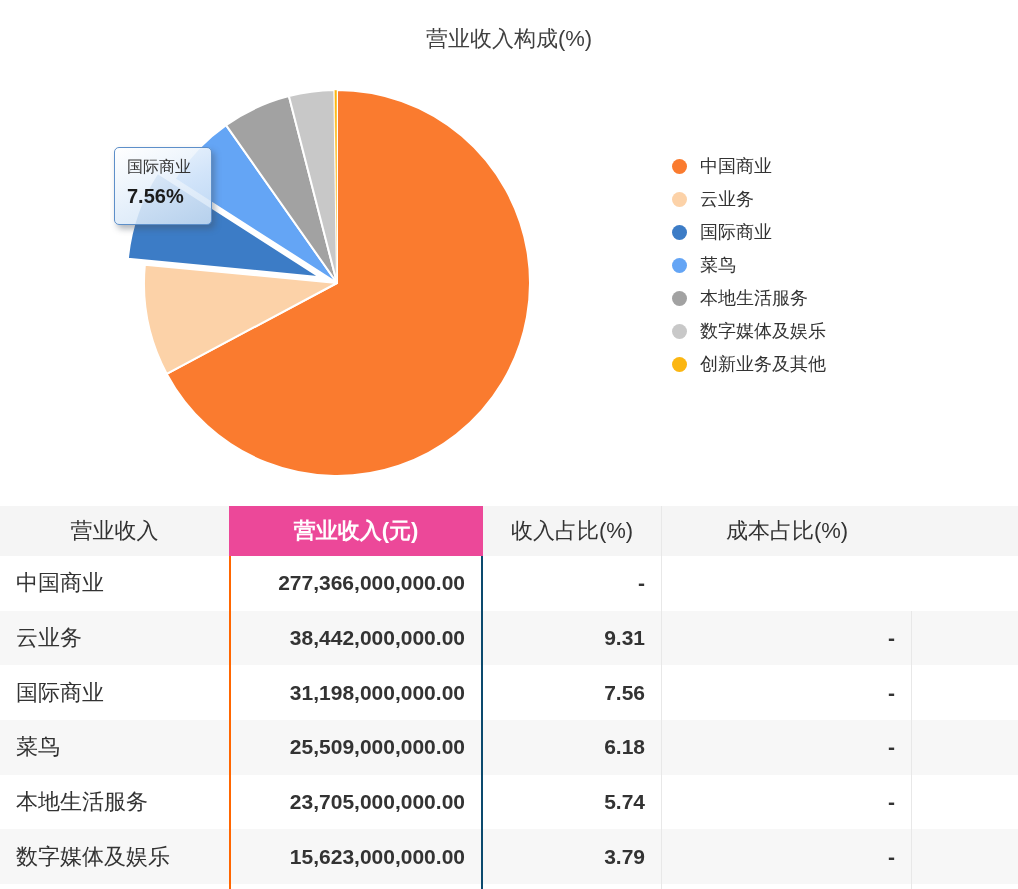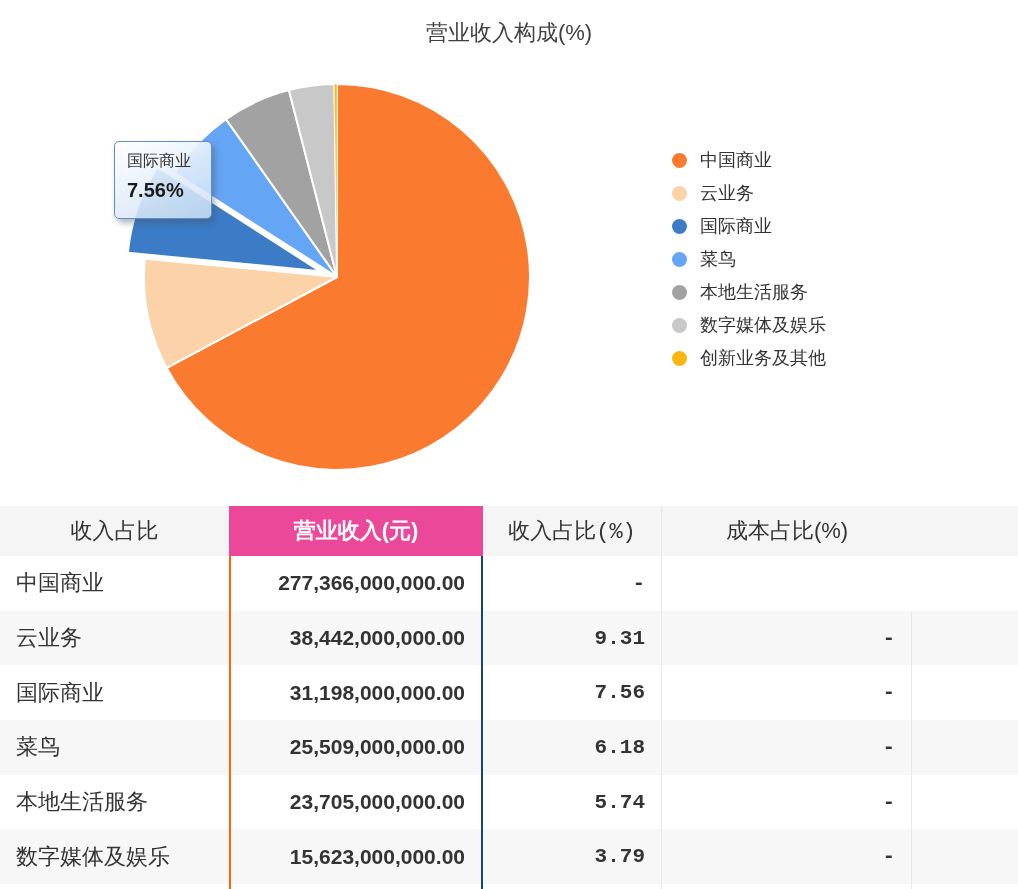--- a/index.html
+++ b/index.html
@@ -1,21 +1,21 @@
 <!DOCTYPE html>
 <html><head>
 <meta charset="utf-8">
 <style>
   * { margin:0; padding:0; box-sizing:border-box; }
   html,body { width:1018px; height:889px; overflow:hidden; background:#fff;
               font-family:"Liberation Sans","DejaVu Sans",sans-serif; color:#333; }
   .page { position:relative; width:1018px; height:889px; overflow:hidden; }
 
   
-  .chart-area { position:absolute; top:12px; left:0; width:1018px; height:506px; }
+  .chart-area { position:absolute; top:18px; left:0; width:1018px; height:506px; }
   .chart-title { position:absolute; top:6px; left:0; width:100%; text-align:center;
                  font-size:22px; color:#404040; white-space:nowrap; }
   svg.pie { position:absolute; top:0; left:0; }
 
   .tooltip { position:absolute; left:114px; top:129px; width:98px; height:78px;
              padding:9px 12px; border:1px solid #5d8fc9; border-radius:5px; z-index:5;
              background:linear-gradient(155deg, rgba(255,255,255,0.95) 0%, rgba(225,237,250,0.88) 55%, rgba(203,223,243,0.85) 100%);
              box-shadow:3px 4px 6px rgba(70,80,95,0.42); }
   .tooltip-name  { font-size:16px; color:#333; margin-bottom:7px; white-space:nowrap; }
   .tooltip-value { font-size:20px; font-weight:bold; color:#1b1b1b; white-space:nowrap; }
@@ -36,21 +36,21 @@
   .tcell { display:flex; align-items:center; justify-content:flex-end;
            padding-right:16px; font-size:21px; font-weight:bold; color:#333;
            white-space:nowrap; overflow:visible; }
   .tcell.name { justify-content:flex-start; padding-left:16px; padding-right:0;
                 font-weight:normal; font-size:22px; }
   .thead-row .tcell { justify-content:center; padding:0; font-weight:normal;
                       font-size:22px; color:#333; }
   .thead-row .tcell.hl { background:#ec4899; color:#fff; font-weight:bold; }
   .tbody-row .tcell.hl, .partial-row .tcell.hl {
                 border-left:2px solid #ff6600; border-right:2px solid #0c4a6e; }
-  .tcell.div-r { border-right:1px solid #e8e8e8;font-family:Liberation Mono, monospace; }
+  .tcell.div-r { border-right:1px solid #e8e8e8; }
 </style>
 </head>
 <body>
 
 <div class="page">
 
   <div class="chart-area">
     <div class="chart-title">营业收入构成(%)</div>
 
     <svg class="pie" id="pie-svg" width="1018" height="506" viewBox="0 0 1018 506">
@@ -95,21 +95,21 @@
         </div>
         <div class="legend-item">
           <span class="legend-dot" style="background: rgb(251, 182, 18);"></span>
           <span class="legend-label">创新业务及其他</span>
         </div>
       </div>
   </div>
 
   <div class="table">
     <div class="trow thead-row" id="thead">
-        <div class="tcell">收入占比</div>
+        <div class="tcell">营业收入</div>
         <div class="tcell hl">营业收入(元)</div>
         <div class="tcell div-r">收入占比(%)</div>
         <div class="tcell">成本占比(%)</div>
       </div>
     <div id="tbody">
         <div class="trow tbody-row">
           <div class="tcell name">中国商业</div>
           <div class="tcell hl">277,366,000,000.00</div>
           <div class="tcell div-r">-</div>
           <div class="tcell"></div>

